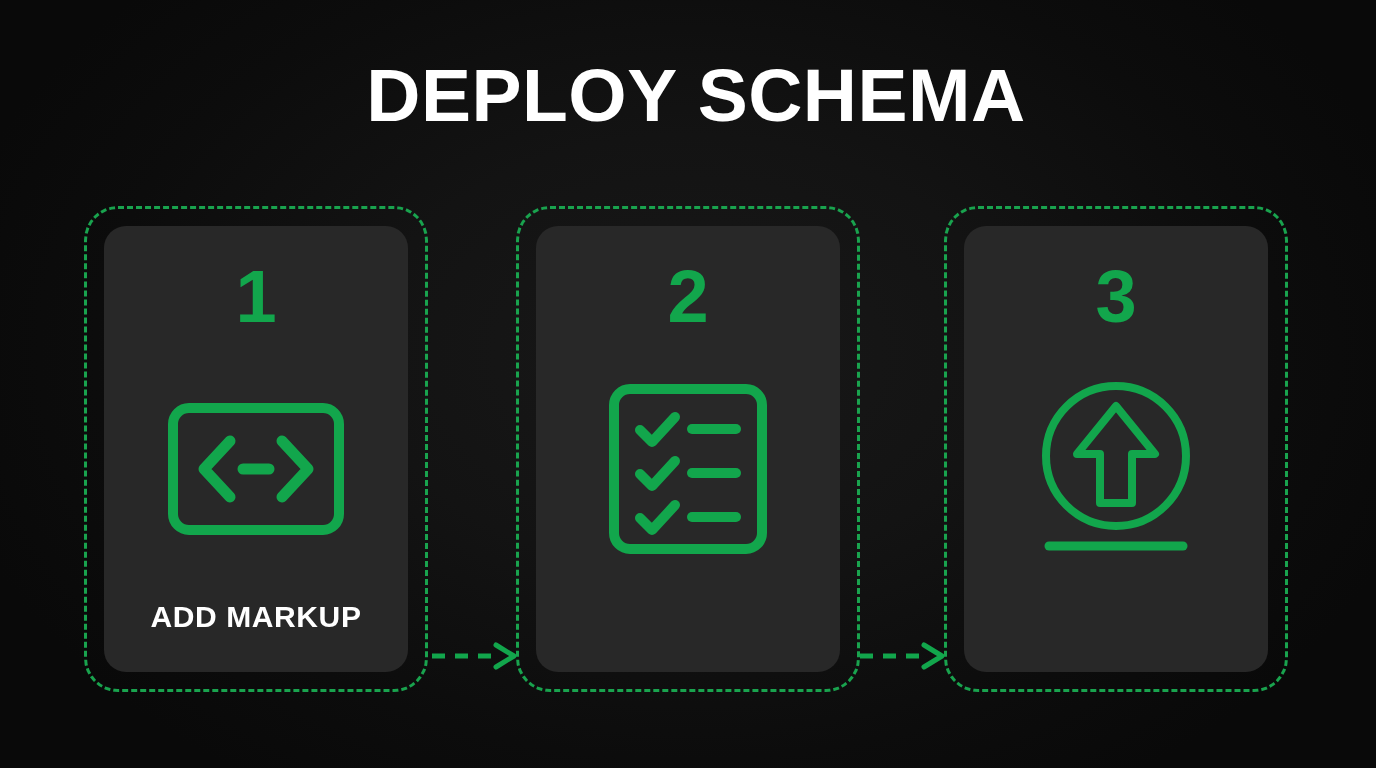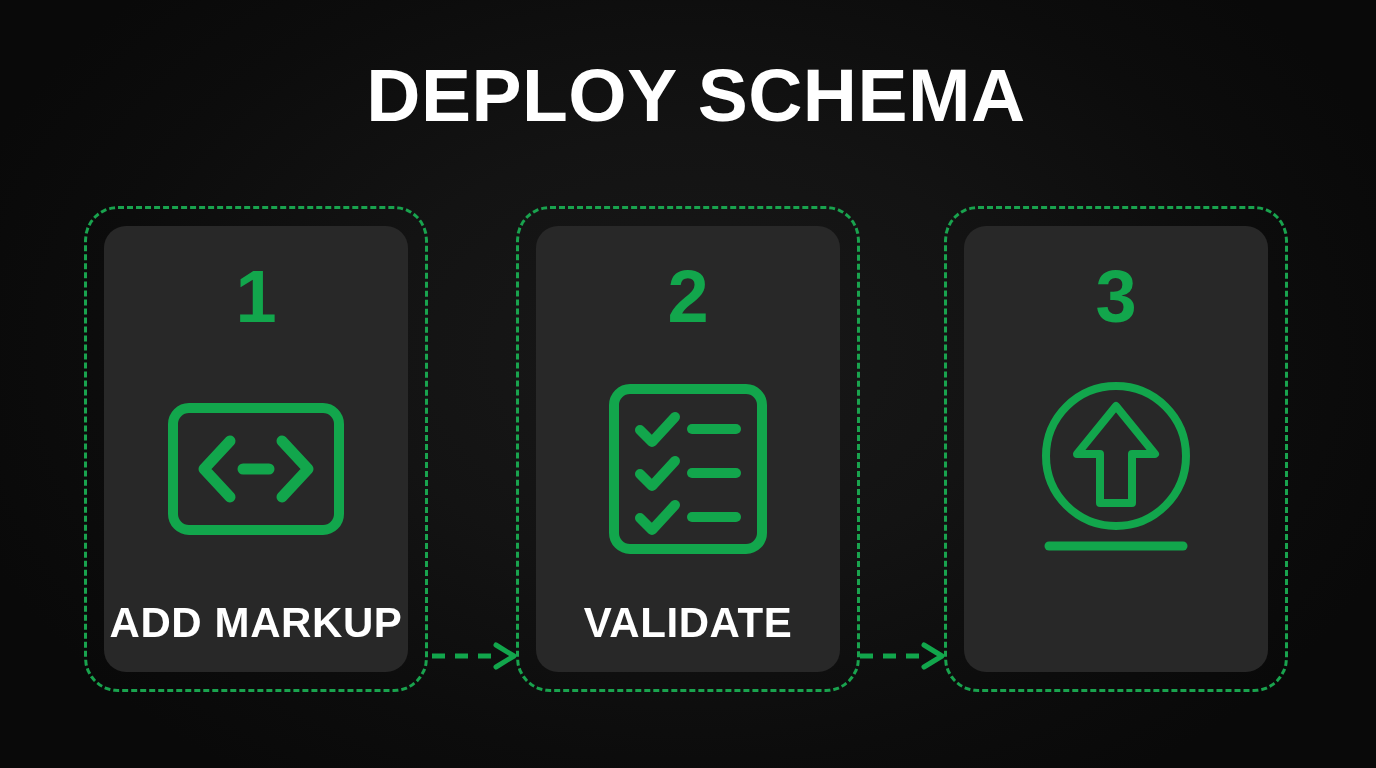--- a/index.html
+++ b/index.html
@@ -95,21 +95,21 @@
     height: 185px;
   }
 
   .step-label {
     position: absolute;
     top: 376px;
     left: 0;
     width: 100%;
     text-align: center;
     color: #ffffff;
-    font-size: 42px;
+    font-size: 30px;
     font-weight: bold;
     letter-spacing: 0.6px;
     line-height: 1;
     white-space: nowrap;
   }
 
   
   .connector {
     position: absolute;
     top: 435px;
@@ -155,21 +155,20 @@
             <rect x="5" y="5" width="148" height="160" rx="16" ry="16" stroke="#12a64c" stroke-width="10"></rect>
             <path d="M31 46 L43 58 L66 33" stroke="#12a64c" stroke-width="10" stroke-linecap="round" stroke-linejoin="round" fill="none"></path>
             <path d="M31 90 L43 102 L66 77" stroke="#12a64c" stroke-width="10" stroke-linecap="round" stroke-linejoin="round" fill="none"></path>
             <path d="M31 134 L43 146 L66 121" stroke="#12a64c" stroke-width="10" stroke-linecap="round" stroke-linejoin="round" fill="none"></path>
             <path d="M83 45 L127 45" stroke="#12a64c" stroke-width="10" stroke-linecap="round"></path>
             <path d="M83 89 L127 89" stroke="#12a64c" stroke-width="10" stroke-linecap="round"></path>
             <path d="M83 133 L127 133" stroke="#12a64c" stroke-width="10" stroke-linecap="round"></path>
           </svg>
         </div>
 
-        <div class="step-label">VALIDATE</div>
       </div>
     </div>
 
     <div class="step step-3">
       <div class="card-inner">
         <div class="step-num">3</div>
 
         <div class="icon-wrap">
           <svg width="162" height="178" viewBox="0 0 162 178" fill="none">
             <circle cx="81" cy="76" r="70" stroke="#12a64c" stroke-width="8"></circle>

